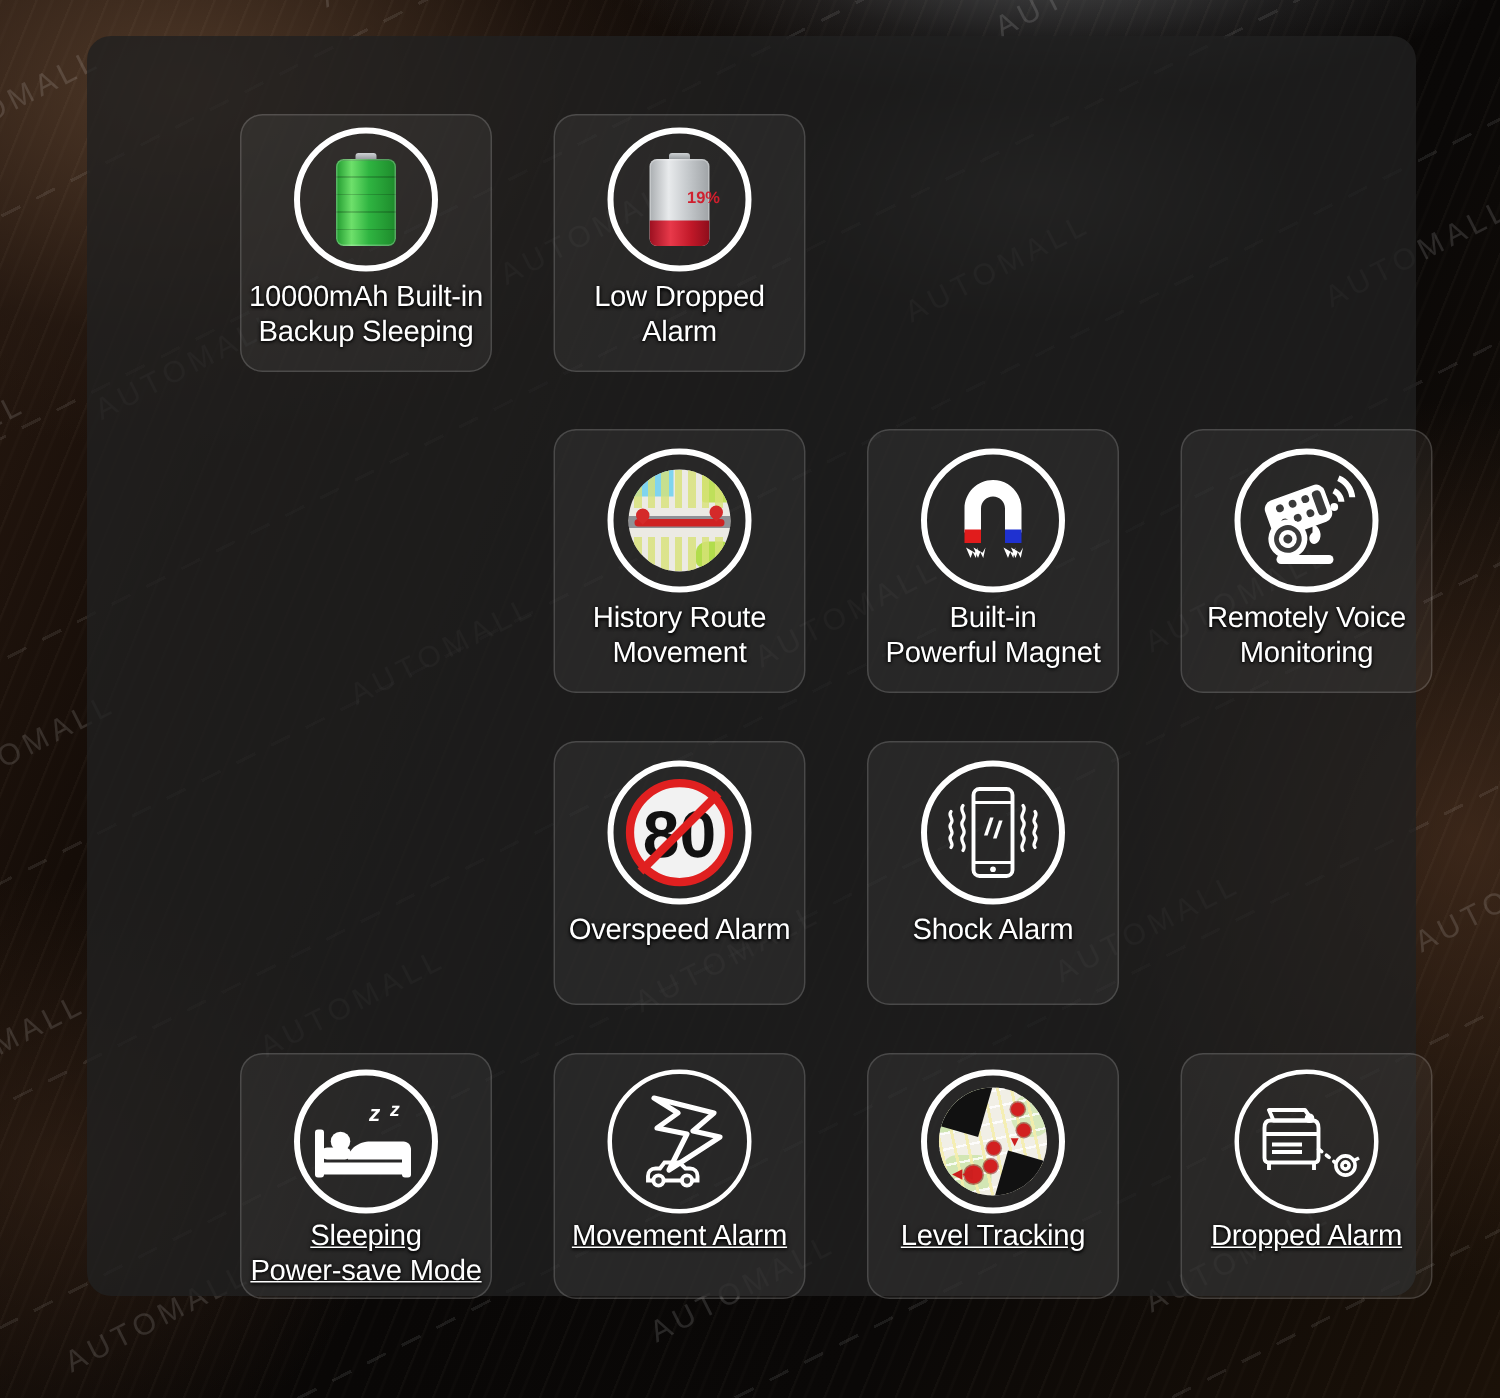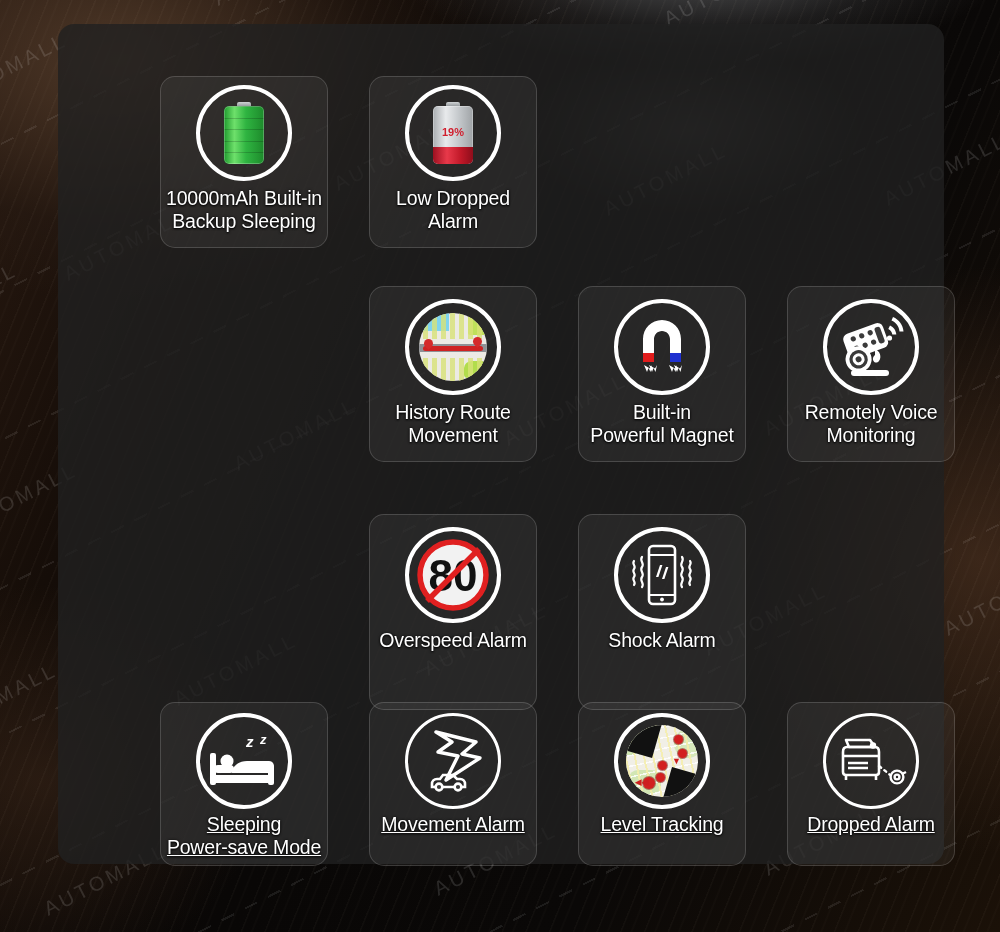--- a/index.html
+++ b/index.html
@@ -92,21 +92,21 @@
     text-align: center;
     letter-spacing: -0.2px;
     text-shadow: 0 1px 2px rgba(0,0,0,0.95), 0 0 3px rgba(0,0,0,0.8);
     padding: 0 2px;
     white-space: pre-line;
   }
 
   
   .r1 { top: 0px;   height: 172px; }
   .r2 { top: 210px; height: 176px; }
-  .r3 { top: 438px; height: 196px; }
+  .r3 { top: 418px; height: 176px; }
   .r4 { top: 626px; height: 164px; }
   .c1 { left: 0px; }
   .c2 { left: 209px; }
   .c3 { left: 418px; }
   .c4 { left: 627px; }
 
   .r1 .icon-wrap { margin-top: 8px; }
   .r1 .label { margin-top: 6px; }
   .r2 .icon-wrap, .r3 .icon-wrap { margin-top: 12px; }
   .r2 .label, .r3 .label { margin-top: 6px; }
@@ -144,21 +144,21 @@
   .bat-low .cap { background: linear-gradient(#cfd3d5, #8b9093); }
   .bat-low .body {
     background: linear-gradient(90deg, #a9adb0 0%, #e8eaec 32%, #c7cbce 62%, #9fa3a6 100%);
     box-shadow: inset 0 0 0 1px rgba(255,255,255,0.3);
   }
   .bat-low .fill {
     position: absolute; left: 0; bottom: 0; width: 100%; height: 30%;
     background: linear-gradient(90deg, #9c1020 0%, #e8394a 35%, #c01828 70%, #8e0d1b 100%);
   }
   .bat-low .pct {
-    position: absolute; left: 0; top: 50%; width: 100%;
+    position: absolute; left: 16px; top: 50%; width: 100%;
     transform: translateY(-55%);
     text-align: center;
     font-size: 11px; font-weight: bold;
     color: #d01f2e;
     font-family: "Liberation Sans", sans-serif;
   }
 
   
   .mapthumb {
     width: 68px; height: 68px; border-radius: 50%;

